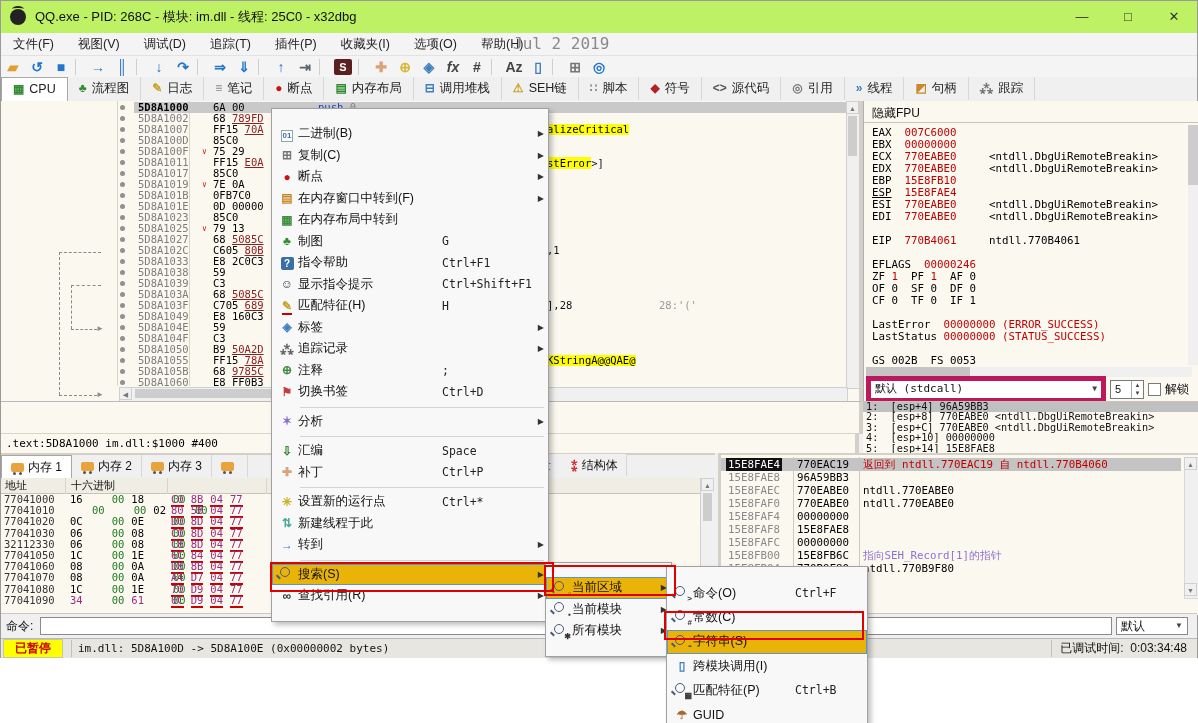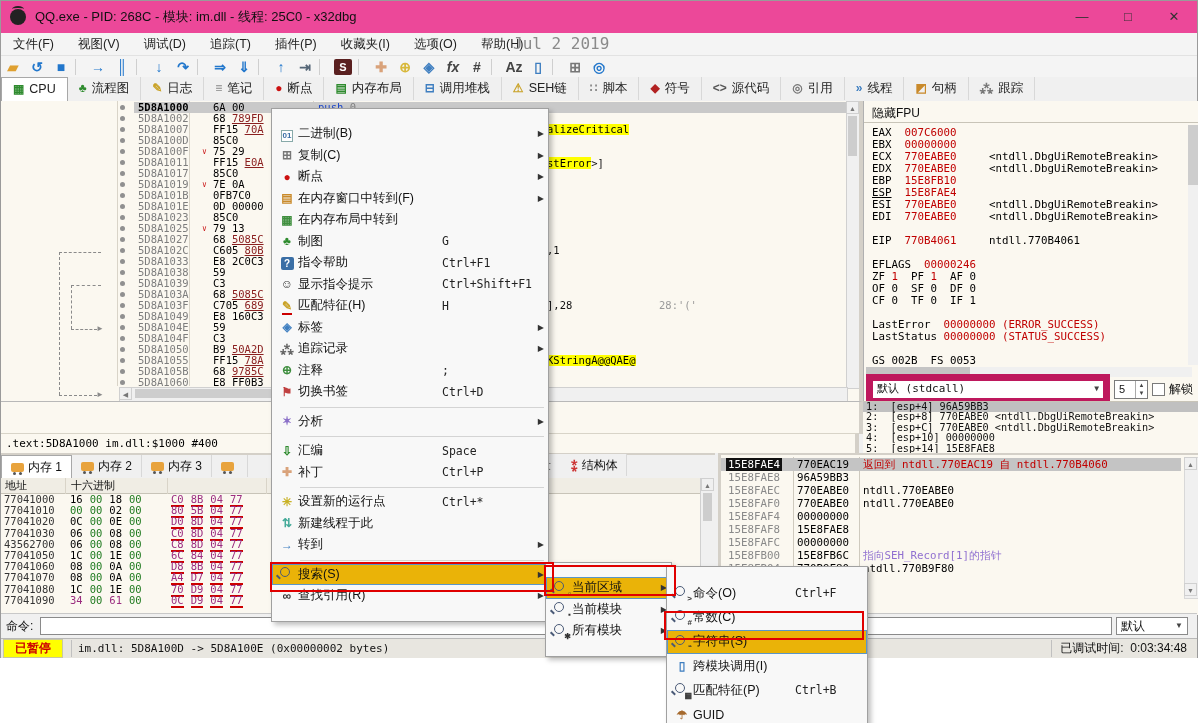--- a/index.html
+++ b/index.html
@@ -1,20 +1,20 @@
 <!DOCTYPE html>
 <html><head>
 <meta charset="utf-8">
 <style>
   html,body{margin:0;padding:0;background:#fff;}
   #stage{position:relative;width:1198px;height:723px;background:#fff;overflow:hidden;
          font-family:"Liberation Sans",sans-serif;font-size:12px;color:#111;}
   
   #win{position:absolute;left:0;top:0;width:1196px;height:656px;border:1px solid #9a9a9a;background:#f0f0f0;}
-  #titlebar{position:absolute;left:0;top:0;width:100%;height:32px;background:#ec4899;display:flex;align-items:center;}
+  #titlebar{position:absolute;left:0;top:0;width:100%;height:32px;background:#bef264;display:flex;align-items:center;}
   #appicon{width:16px;height:16px;margin-left:9px;border-radius:50%;background:#222;position:relative;flex:0 0 auto;}
   #appicon::before{content:"";position:absolute;left:2px;top:-3px;width:12px;height:4px;border-top:2px solid #222;border-radius:50%;}
   #title{margin-left:9px;font-size:13px;color:#111;}
   .wbtn{width:46px;height:32px;text-align:center;line-height:32px;font-size:13px;color:#333;}
   #wbtns{margin-left:auto;display:flex;}
   #menubar{position:absolute;left:0;top:32px;width:100%;height:22px;background:#f4f4f4;display:flex;align-items:center;}
   .mbi{padding:0 12px;height:22px;line-height:22px;font-size:12.5px;color:#222;}
   #builddate{color:#8a8a8a;font-family:"DejaVu Sans Mono",monospace;font-size:16px;margin-left:6px;}
   #toolbar{position:absolute;left:0;top:54px;width:100%;height:22px;background:#f4f4f4;border-top:1px solid #e2e2e2;display:flex;align-items:center;}
   .tbi{width:24px;text-align:center;font-size:14px;font-weight:bold;}
@@ -59,21 +59,21 @@
   #regs{position:absolute;left:862px;top:100px;width:336px;height:352px;background:#fbf8f0;border-left:1px solid #b0b0b0;}
   #hidefpu{position:absolute;left:0;top:2px;width:100%;height:20px;border-bottom:1px solid #c8c4b8;font-size:12px;line-height:20px;padding-left:8px;box-sizing:border-box;color:#111;}
   #regrows{position:absolute;left:8px;top:26px;width:312px;}
   .rrow{height:12px;line-height:12px;font-family:"DejaVu Sans Mono",monospace;font-size:10.8px;white-space:pre;}
   .sg-r{color:#c00000;} .sg-k{color:#000;} .sg-ku{color:#000;text-decoration:underline;}
   #regvscroll{position:absolute;right:2px;top:24px;width:10px;height:240px;background:#f0f0f0;}
   #regvthumb{position:absolute;right:2px;top:24px;width:10px;height:60px;background:#cdcdcd;}
   #reghscroll{position:absolute;left:2px;top:266px;width:326px;height:10px;background:#f0f0f0;}
   #reghthumb{position:absolute;left:2px;top:266px;width:104px;height:10px;background:#c4c4c4;}
   #convrow{position:absolute;left:2px;top:279px;width:330px;height:19px;display:flex;gap:4px;align-items:center;}
-  #convdd{width:222px;height:17px;background:#fff;border:7px solid #be185d;font-size:11px;line-height:16px;padding:0 4px;display:flex;font-family:"DejaVu Sans Mono",monospace;}
+  #convdd{width:222px;height:17px;background:#fff;border:5px solid #be185d;font-size:11px;line-height:16px;padding:0 4px;display:flex;font-family:"DejaVu Sans Mono",monospace;}
   #convdd .dda{margin-left:auto;font-size:8px;color:#444;}
   #spin{width:32px;height:17px;background:#fff;border:1px solid #7a7a7a;font-size:11px;display:flex;}
   #spin .sv{flex:1;text-align:left;padding-left:4px;line-height:16px;}
   #spin .sb{width:11px;font-size:6px;color:#444;display:flex;flex-direction:column;line-height:8px;text-align:center;border-left:1px solid #aaa;}
   #chk{width:11px;height:11px;background:#fff;border:1px solid #7a7a7a;}
   #unlock{font-size:12px;}
   #argrows{position:absolute;left:862px;top:400px;width:336px;border-top:1px solid #c8c4b8;background:#fbf8f0;height:52px;overflow:hidden;}
   .arow{height:10.4px;line-height:10.4px;font-family:"DejaVu Sans Mono",monospace;font-size:10.2px;white-space:pre;padding-left:3px;}
   .arow.sel{background:#c0c0c0;}
   
@@ -83,21 +83,21 @@
   .truck{width:13px;height:9px;background:#e8a33d;border-radius:2px;position:relative;}
   .truck::after{content:"";position:absolute;left:2px;bottom:-3px;width:3px;height:3px;border-radius:50%;background:#555;box-shadow:6px 0 0 #555;}
   #dumphead{position:absolute;left:0;top:477px;width:714px;height:15px;background:#f0ede4;border-bottom:1px solid #c8c4b8;font-size:11px;line-height:14px;}
   #dumphead .h1{position:absolute;left:4px;} #dumphead .h2{position:absolute;left:70px;}
   #dumprows{position:absolute;left:0;top:493px;width:695px;background:#fbf8f0;height:119px;}
   #dumpbg{position:absolute;left:0;top:477px;width:714px;height:135px;background:#fbf8f0;}
   .mrow{position:relative;height:11.2px;line-height:11.2px;font-family:"DejaVu Sans Mono",monospace;font-size:10.5px;}
   .maddr{position:absolute;left:3px;color:#333;}
   .mg1{position:absolute;left:69px;} .mg2{position:absolute;left:170px;} .mg3{position:absolute;left:271px;}
   .mg1 span,.mg2 span,.mg3 span{margin-right:7px;}
-  .bz{color:#1e7a1e;} .bk{color:#000;} .bp{color:#9b2d80;}
+  .bz{color:#1e7a1e;margin-left:22px;} .bk{color:#000;} .bp{color:#9b2d80;}
   .ptr span{color:#9b2d80;border-bottom:2px solid #cc0000;}
   .mcolline{position:absolute;top:477px;width:1px;height:135px;background:#d9d4c8;}
   #dumpvscroll{position:absolute;left:699px;top:477px;width:14px;height:135px;background:#f0f0f0;border-left:1px solid #d0d0d0;}
   
   #stack{position:absolute;left:717px;top:452px;width:479px;height:160px;background:#fbf8f0;border-left:3px solid #d4d0c8;border-top:2px solid #d4d0c8;}
   .srow{position:relative;height:13px;line-height:13px;font-family:"DejaVu Sans Mono",monospace;font-size:10.8px;}
   .srow.sel{background:#c4c4c4;}
   .saddr{position:absolute;left:7px;color:#8a8a8a;}
   .srow.sel .saddr{background:#111;color:#fff;padding:0 2px;left:5px;}
   .sval{position:absolute;left:76px;color:#000;}
@@ -613,21 +613,21 @@
         </div>
 
         <div class="mrow">
           <span class="maddr">77041030</span>
           <span class="mg1"><span class="bk">06</span><span class="bz">00</span><span class="bk">08</span><span class="bz">00</span></span>
           <span class="mg2 ptr"><span class="bk">C0</span><span class="bk">8D</span><span class="bk">04</span><span class="bp">77</span></span>
           <span class="mg3"><span class="bk">06</span><span class="bz">00</span></span>
         </div>
 
         <div class="mrow">
-          <span class="maddr">43562700</span>
+          <span class="maddr">32112330</span>
           <span class="mg1"><span class="bk">06</span><span class="bz">00</span><span class="bk">08</span><span class="bz">00</span></span>
           <span class="mg2 ptr"><span class="bk">C8</span><span class="bk">8D</span><span class="bk">04</span><span class="bp">77</span></span>
           <span class="mg3"><span class="bk">08</span><span class="bz">00</span></span>
         </div>
 
         <div class="mrow">
           <span class="maddr">77041050</span>
           <span class="mg1"><span class="bk">1C</span><span class="bz">00</span><span class="bk">1E</span><span class="bz">00</span></span>
           <span class="mg2 ptr"><span class="bp">6C</span><span class="bk">84</span><span class="bk">04</span><span class="bp">77</span></span>
           <span class="mg3"><span class="bp">2A</span><span class="bz">00</span></span>

